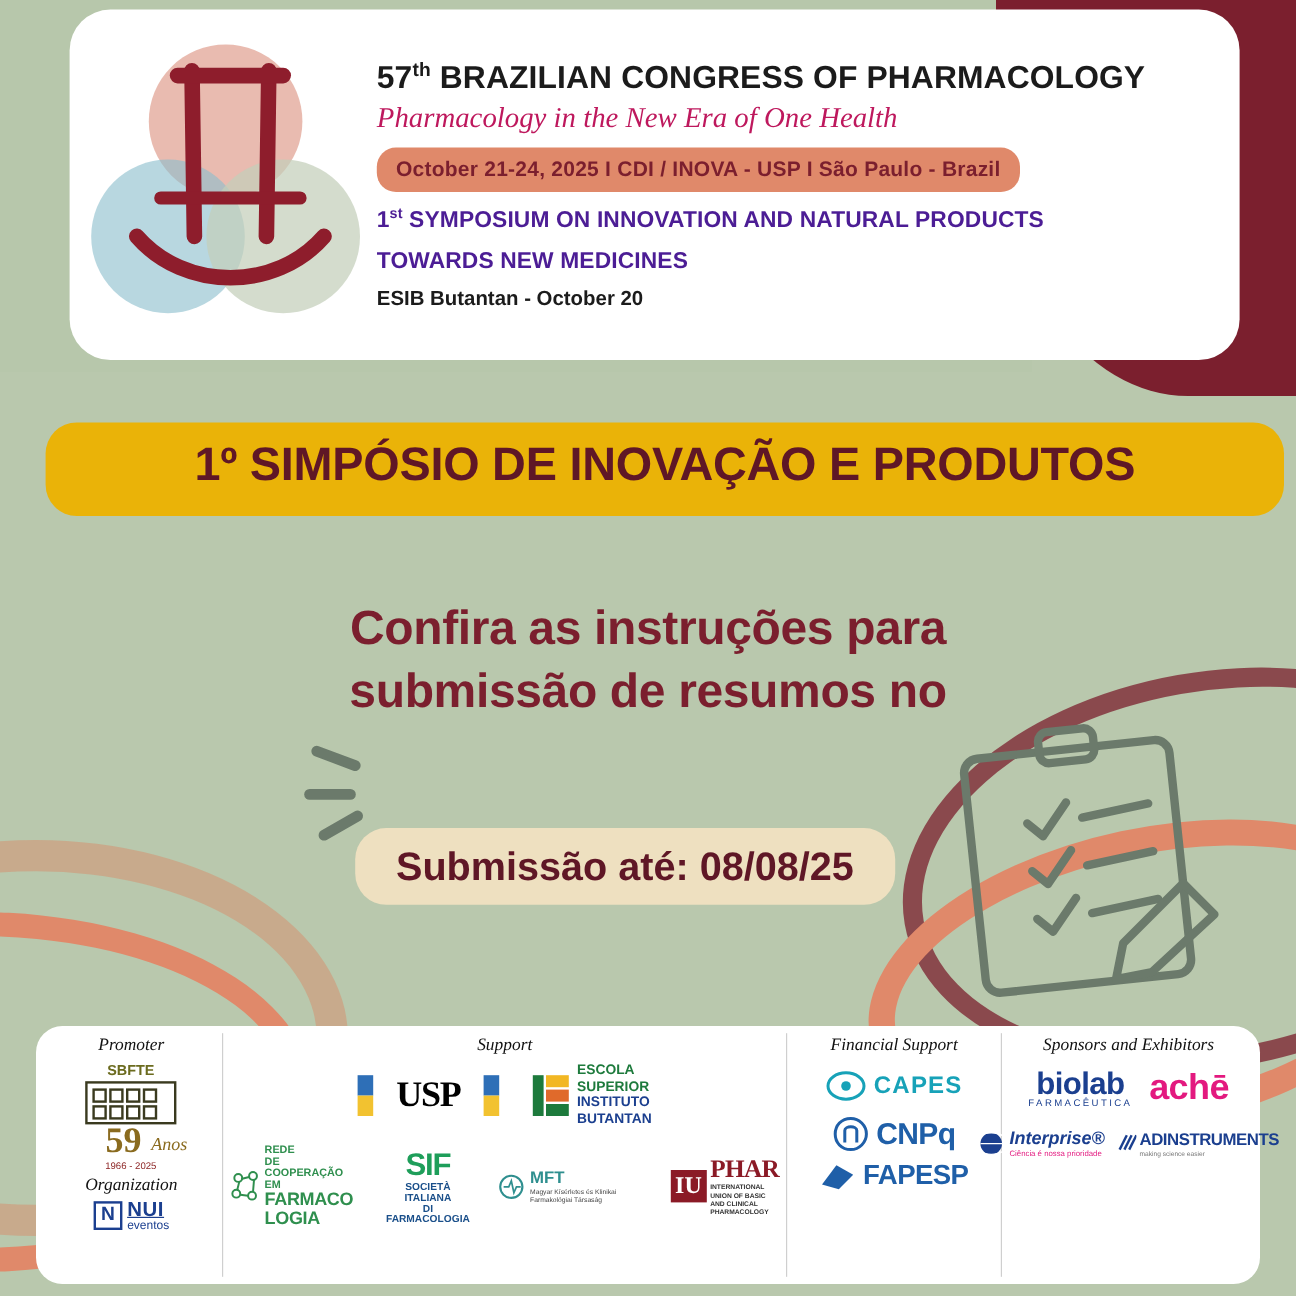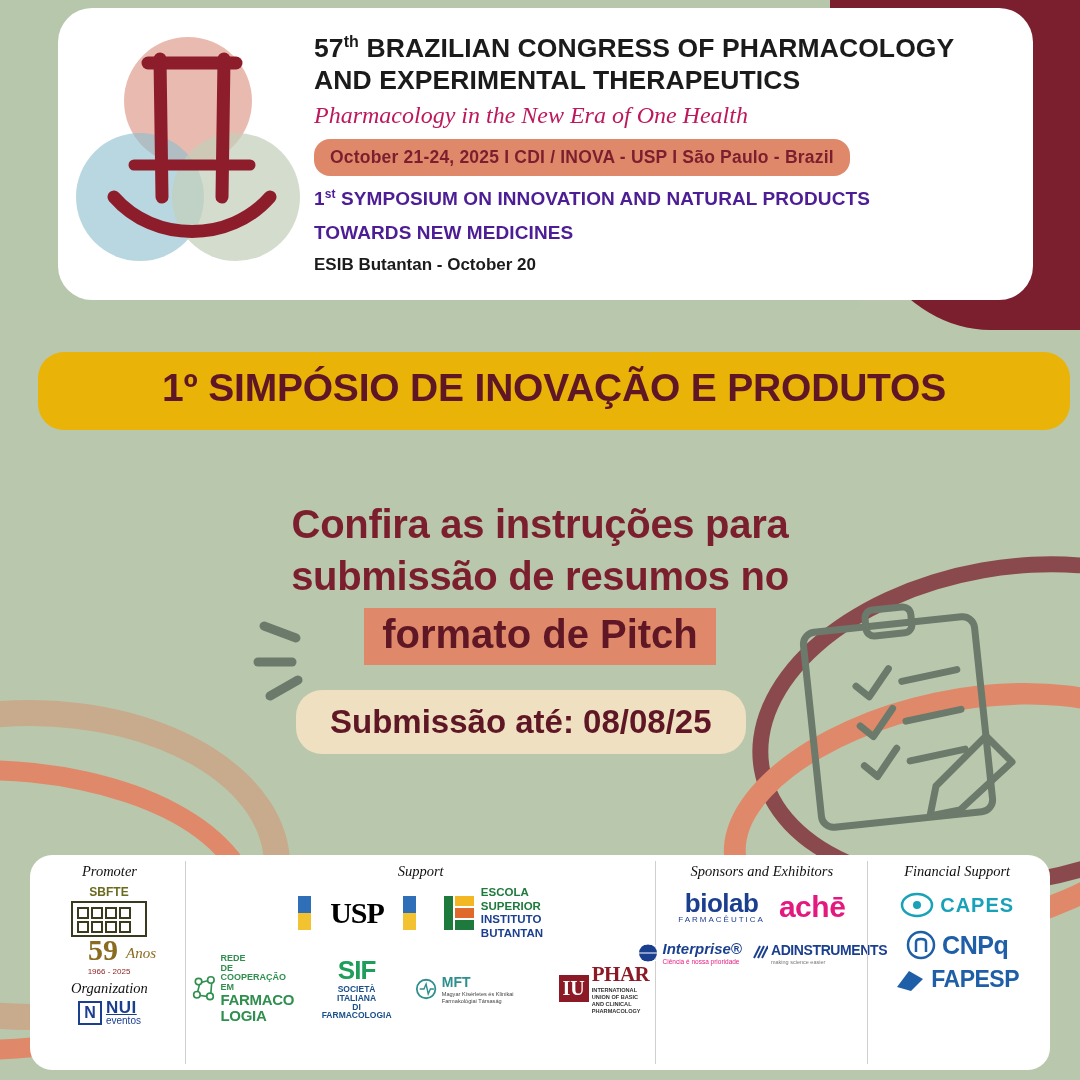--- a/index.html
+++ b/index.html
@@ -284,39 +284,37 @@
         <path d="M56 12 L58 150 M120 12 L118 150" stroke="#8e1d2c" stroke-width="13" fill="none" stroke-linecap="round"></path>
         <path d="M44 16 L132 16" stroke="#8e1d2c" stroke-width="13" stroke-linecap="round"></path>
         <path d="M10 150 C 50 196, 126 196, 166 150" stroke="#8e1d2c" stroke-width="13" fill="none" stroke-linecap="round"></path>
         <path d="M30 118 L146 118" stroke="#8e1d2c" stroke-width="11" stroke-linecap="round"></path>
       </svg>
     </div>
     <div class="header-text">
       <div class="h-line1">
         <span>57</span><span class="sup">th</span><span> BRAZILIAN CONGRESS OF PHARMACOLOGY</span>
       </div>
-      <div class="h-line1">AND EXPERIMENTAL THERAPEUTICS</div>
       <div class="h-sub">Pharmacology in the New Era of One Health</div>
       <div class="h-band">October 21-24, 2025 I  CDI / INOVA - USP I São Paulo - Brazil</div>
       <div class="h-symp">
         <span>1</span><span class="sup">st</span><span> SYMPOSIUM ON INNOVATION AND NATURAL PRODUCTS</span>
       </div>
       <div class="h-symp">TOWARDS NEW MEDICINES</div>
       <div class="h-esib">ESIB Butantan - October 20</div>
     </div>
   </div>
 
   <div class="title-banner">
     <div class="ln">1º SIMPÓSIO DE INOVAÇÃO E PRODUTOS</div>
   </div>
 
   <div class="mid-text">
     <div class="l">Confira as instruções para</div>
     <div class="l">submissão de resumos no</div>
-    <div class="pitch-hl">formato de Pitch</div>
   </div>
 
   <svg class="spark" viewBox="0 0 110 110">
     <g stroke="#6b7a6b" stroke-width="9" stroke-linecap="round" fill="none">
       <path d="M12 18 L44 30"></path>
       <path d="M6 54 L40 54"></path>
       <path d="M18 88 L46 72"></path>
     </g>
   </svg>
 
@@ -433,20 +431,44 @@
           <div class="iu-badge">IU</div>
           <div class="iu-t">
             <span class="a">PHAR</span>
             <span class="b">INTERNATIONAL UNION OF BASIC</span>
             <span class="b">AND CLINICAL PHARMACOLOGY</span>
           </div>
         </div>
       </div>
     </div>
 
+    <div class="fcol col-financial">
+      <div class="fcap">Financial Support</div>
+      <div class="capes" style="margin-top:8px;">
+        <svg width="34" height="34" viewBox="0 0 34 34">
+          <ellipse cx="17" cy="17" rx="15" ry="11" fill="none" stroke="#17a2b8" stroke-width="2.5"></ellipse>
+          <circle cx="17" cy="17" r="4" fill="#17a2b8"></circle>
+        </svg>
+        <span class="capes-t">CAPES</span>
+      </div>
+      <div class="cnpq" style="margin-top:8px;">
+        <svg width="30" height="30" viewBox="0 0 30 30">
+          <path d="M15 2 C7 2 2 8 2 15 C2 22 7 28 15 28 C22 28 28 22 28 15 C28 8 22 2 15 2 Z" fill="none" stroke="#1f5fa8" stroke-width="2.5"></path>
+          <path d="M10 22 L10 12 C10 8 20 8 20 12 L20 22" fill="none" stroke="#1f5fa8" stroke-width="2.5"></path>
+        </svg>
+        <span class="cnpq-t">CNPq</span>
+      </div>
+      <div class="fapesp" style="margin-top:6px;">
+        <svg width="30" height="26" viewBox="0 0 30 26">
+          <path d="M2 20 L14 4 L28 12 L16 24 Z" fill="#1f5fa8"></path>
+        </svg>
+        <span class="fapesp-t">FAPESP</span>
+      </div>
+    </div>
+
     <div class="fcol col-sponsors">
       <div class="fcap">Sponsors and Exhibitors</div>
       <div class="logo-row" style="gap:14px; margin-top:10px;">
         <div class="biolab">
           <div class="biolab-t">biolab</div>
           <div class="biolab-s">FARMACÊUTICA</div>
         </div>
         <div class="ache-t">achē</div>
       </div>
       <div class="logo-row" style="gap:10px; margin-top:16px;">
@@ -469,38 +491,14 @@
               </g>
           </svg>
           <div class="adi-t">
             <span class="a">ADINSTRUMENTS</span>
             <span class="b">making science easier</span>
           </div>
         </div>
       </div>
     </div>
 
-    <div class="fcol col-financial">
-      <div class="fcap">Financial Support</div>
-      <div class="capes" style="margin-top:8px;">
-        <svg width="34" height="34" viewBox="0 0 34 34">
-          <ellipse cx="17" cy="17" rx="15" ry="11" fill="none" stroke="#17a2b8" stroke-width="2.5"></ellipse>
-          <circle cx="17" cy="17" r="4" fill="#17a2b8"></circle>
-        </svg>
-        <span class="capes-t">CAPES</span>
-      </div>
-      <div class="cnpq" style="margin-top:8px;">
-        <svg width="30" height="30" viewBox="0 0 30 30">
-          <path d="M15 2 C7 2 2 8 2 15 C2 22 7 28 15 28 C22 28 28 22 28 15 C28 8 22 2 15 2 Z" fill="none" stroke="#1f5fa8" stroke-width="2.5"></path>
-          <path d="M10 22 L10 12 C10 8 20 8 20 12 L20 22" fill="none" stroke="#1f5fa8" stroke-width="2.5"></path>
-        </svg>
-        <span class="cnpq-t">CNPq</span>
-      </div>
-      <div class="fapesp" style="margin-top:6px;">
-        <svg width="30" height="26" viewBox="0 0 30 26">
-          <path d="M2 20 L14 4 L28 12 L16 24 Z" fill="#1f5fa8"></path>
-        </svg>
-        <span class="fapesp-t">FAPESP</span>
-      </div>
-    </div>
-
   </div>
 </div>
 
 </body></html>

